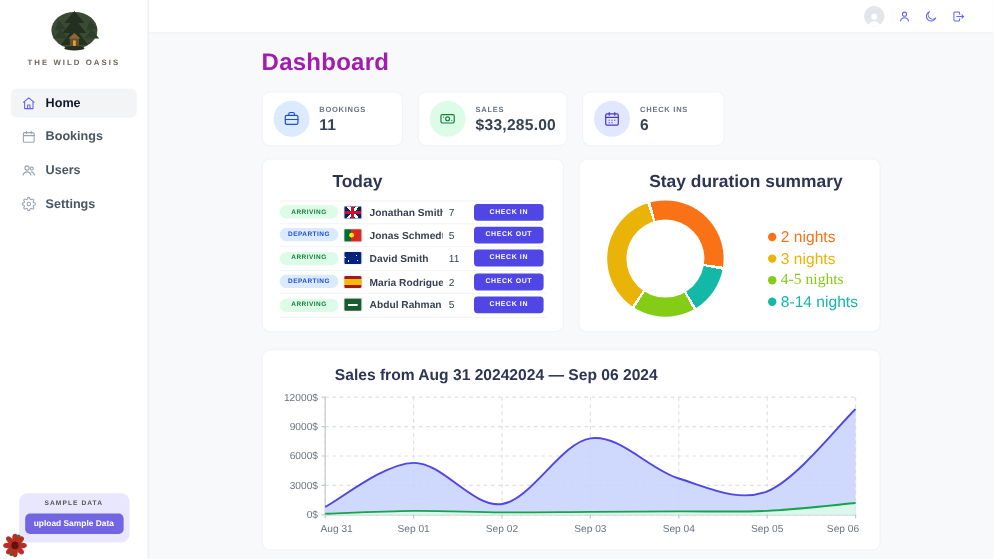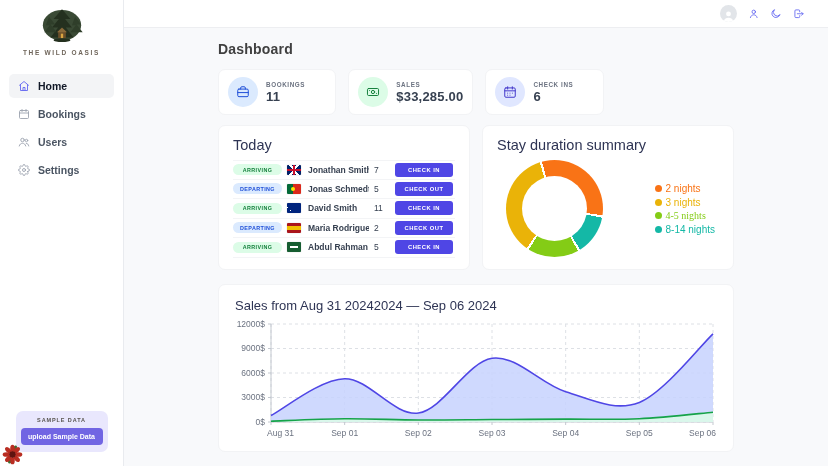--- a/index.html
+++ b/index.html
@@ -25,37 +25,37 @@
   header { height:28px; background:#fff; border-bottom:1px solid #edeef1; display:flex; align-items:center; justify-content:flex-end; gap:11px; padding-right:24px; }
   .avatar { width:17px; height:17px; border-radius:50%; background:#e2e5e9; display:flex; align-items:flex-end; justify-content:center; overflow:hidden; }
   .avatar svg { width:13px; height:13px; fill:#fff; }
   .hicon { background:none; border:none; cursor:pointer; padding:0; line-height:0; }
   .hicon svg { width:11.5px; height:11.5px; stroke:#6366f1; fill:none; stroke-width:1.8; stroke-linecap:round; stroke-linejoin:round; }
 
   #content { flex:1; display:flex; justify-content:center; }
   #container { width:516px; padding-top:13px; }
 
   .title-row { display:flex; align-items:center; justify-content:space-between; }
-  h1 { font-size:14px; font-weight:700; color:#404040; letter-spacing:.2px; }
+  h1 { font-size:20px; font-weight:700; color:#a21caf; letter-spacing:.2px; }
   .filters { background:#fff; border-radius:5px; padding:3px; display:flex; gap:2px; box-shadow:0 0 5px rgba(0,0,0,.05); }
   .filter-btn { font-size:8.5px; font-weight:600; color:#374151; background:transparent; border:none; border-radius:4px; padding:3px 7px; cursor:pointer; font-family:inherit; }
   .filter-btn.active { background:#4f46e5; color:#fff; }
 
   
   .stats { display:grid; grid-template-columns:repeat(4,1fr); gap:12px; margin-top:12px; }
   .stat-card { background:#fff; border:1px solid #f2f3f5; border-radius:7px; padding:7px 9px; display:flex; align-items:center; gap:8px; }
   .stat-icon { width:30px; height:30px; border-radius:50%; display:flex; align-items:center; justify-content:center; flex:0 0 auto; }
   .stat-icon svg { width:14px; height:14px; stroke:currentColor; fill:none; stroke-width:1.7; stroke-linecap:round; stroke-linejoin:round; }
   .stat-label { font-size:6.3px; font-weight:700; letter-spacing:.6px; color:#6b7280; }
   .stat-value { font-size:13px; font-weight:700; color:#374151; margin-top:1px; letter-spacing:.2px; }
 
   
   .mid { display:grid; grid-template-columns:1fr 1fr; gap:12px; margin-top:10px; }
   .card { background:#fff; border:1px solid #f2f3f5; border-radius:7px; padding:11px 14px; }
-  .card h2 { font-size:14.5px; font-weight:400; color:#2e3454; }
+  .card h2 { font-size:14.5px; font-weight:700; color:#2e3454;margin-left:44px; }
 
   .today-rows { margin-top:7px; }
   .guest-row { display:grid; grid-template-columns:49px 16px 1fr 16px 60px; gap:5px; align-items:center; height:19.5px; border-bottom:1px solid #f3f4f6; }
   .guest-row:first-child { border-top:1px solid #f3f4f6; }
   .badge { font-size:5.4px; font-weight:700; letter-spacing:.4px; text-align:center; padding:2.5px 0; border-radius:8px; }
   .badge[data-status="ARRIVING"] { background:#dcfce7; color:#15803d; }
   .badge[data-status="DEPARTING"] { background:#dbeafe; color:#1d4ed8; }
   .flag { width:14px; height:10px; border-radius:1px; box-shadow:0 0 1px rgba(0,0,0,.35); background:#ccc; }
   .flag[data-country="gb"] { background:
       linear-gradient(180deg, transparent 40%, #c8102e 40%, #c8102e 60%, transparent 60%),
@@ -74,21 +74,21 @@
   .flag[data-country="es"] { background:linear-gradient(180deg, #aa151b 27%, #f1bf00 27%, #f1bf00 73%, #aa151b 73%); }
   .flag[data-country="sa"] { background:linear-gradient(180deg, transparent 45%, #fff 45%, #fff 58%, transparent 58%) 3px 0/8px 100% no-repeat, #165d31; }
   .guest-name { font-size:8.5px; font-weight:600; color:#374151; white-space:nowrap; overflow:hidden; }
   .guest-nights { font-size:8.5px; color:#374151; }
   .action-btn { background:#4f46e5; color:#fff; font-size:5.8px; font-weight:700; letter-spacing:.5px; border:none; border-radius:3px; padding:4px 0; width:58px; cursor:pointer; font-family:inherit; }
 
   .stay-body { display:flex; }
   .donut { width:97px; height:97px; border-radius:50%; margin:7px 0 0 9px; position:relative; flex:0 0 auto; }
   .donut::after { content:""; position:absolute; inset:16px; border-radius:50%; background:#fff; }
   .legend { margin-left:auto; margin-top:30px; padding-right:4px; display:flex; flex-direction:column; gap:2.5px; }
-  .legend-item { display:flex; align-items:center; gap:4px; font-size:10px; font-weight:500;margin-left:12px; }
+  .legend-item { display:flex; align-items:center; gap:4px; font-size:13px; font-weight:500;margin-left:12px; }
   .legend-dot { width:7px; height:7px; border-radius:50%; flex:0 0 auto; }
 
   
   .sales-card { margin-top:14px; padding:13px 16px 8px; }
   .sales-card h2 { font-size:13px; }
   #sales-svg { margin-top:6px; display:block; }
 </style>
 </head>
 <body>
 

